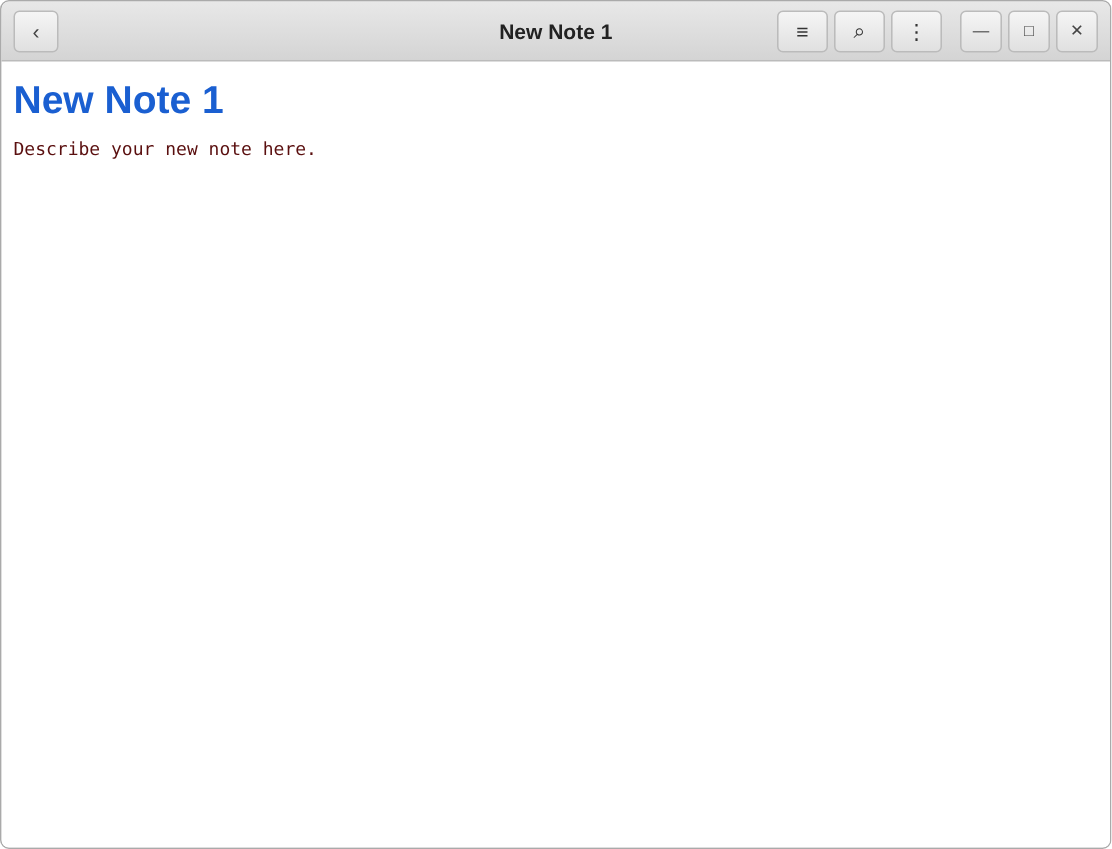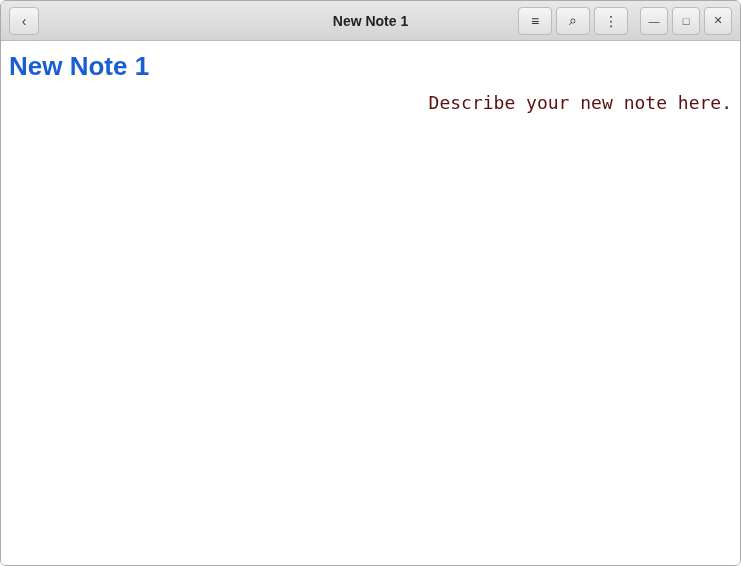--- a/index.html
+++ b/index.html
@@ -118,23 +118,22 @@
 
     .note-title {
       font-size: 26px;
       font-weight: bold;
       color: #1a5fd1;
       margin-bottom: 10px;
     }
 
     .note-body {
       font-family: monospace;
-      font-size: 18px;
+      font-size: 12px;
       color: #5a0f0f;
-      text-align: right;
     }
   </style>
 </head>
 <body>
 
 <div class="window">
   <div class="titlebar">
     <div class="titlebar-left">
       <div class="back-button">
         <span>‹</span>

